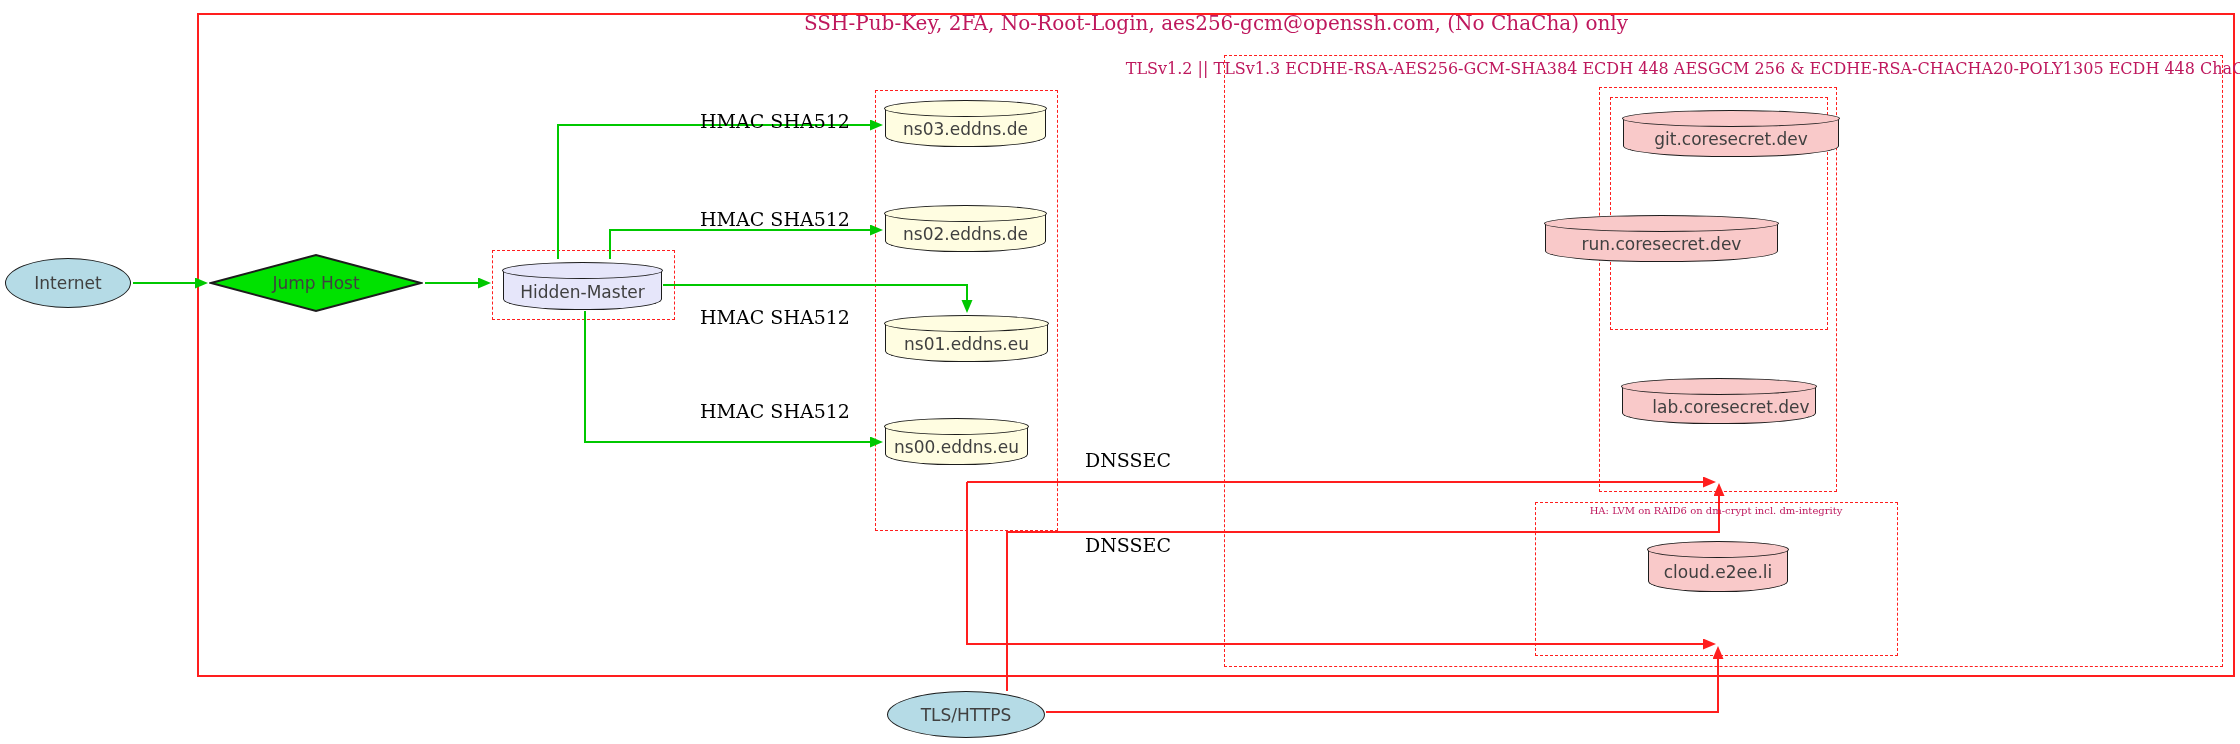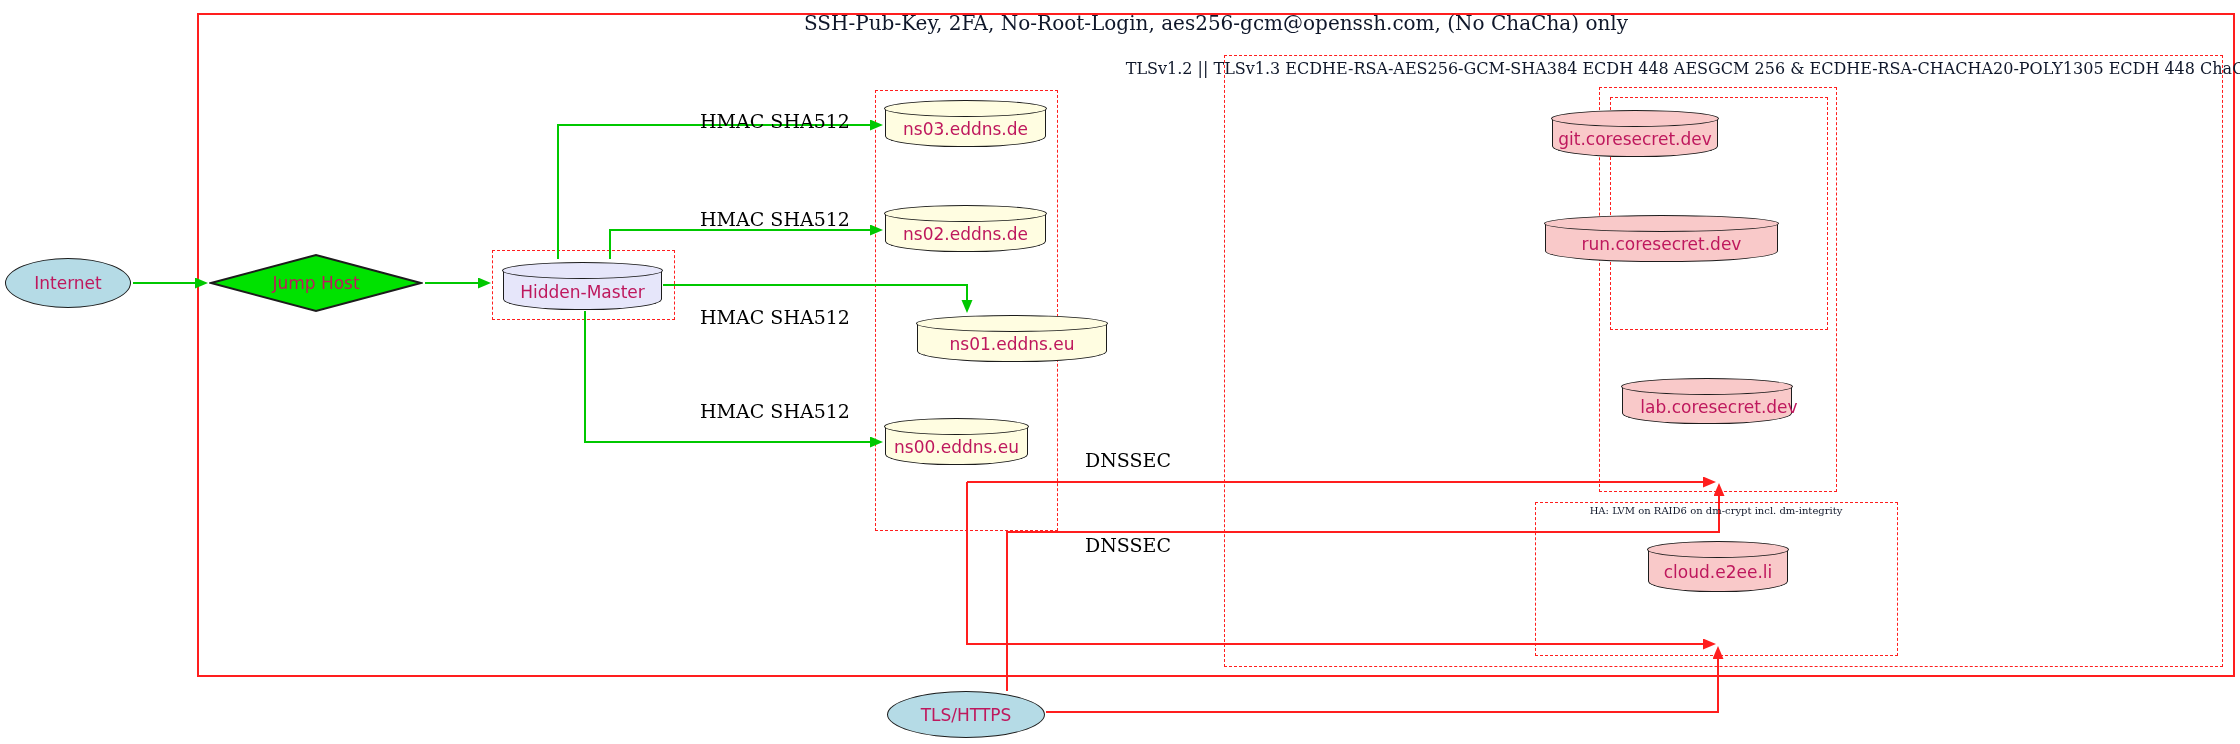--- a/index.html
+++ b/index.html
@@ -6,29 +6,29 @@
   .canvas{position:relative;width:2240px;height:744px;background:#ffffff;overflow:hidden;
           font-family:"DejaVu Sans",sans-serif;}
 
   
   .box{position:absolute;box-sizing:border-box;}
   .box.solid {border:2px solid var(--alert-red,#ff1e1e);}
   .box.dashed{border:1.8px dashed var(--alert-red,#ff1e1e);}
 
   
   .clabel{position:absolute;transform:translateX(-50%);white-space:nowrap;
-          font-family:"DejaVu Serif","Liberation Serif",serif;color:#0f172a;}
+          font-family:"DejaVu Serif","Liberation Serif",serif;color:#be185d;}
   .clabel.ssh{font-size:20px;}
   .clabel.tls{font-size:16px;}
   .clabel.ha {font-size:10px;}
   .elabel{position:absolute;transform:translateX(-50%);white-space:nowrap;
           font-family:"DejaVu Serif","Liberation Serif",serif;font-size:19px;color:#000;}
 
   
-  .node-label{font-size:17px;color:#be185d;white-space:nowrap;}
+  .node-label{font-size:17px;color:#404040;white-space:nowrap;}
   .ell{position:absolute;box-sizing:border-box;border:1.7px solid var(--stroke-dark,#1c1c1c);
        border-radius:50%;display:flex;align-items:center;justify-content:center;
        background:var(--node-blue,#b5dbe6);}
   .diamond{position:absolute;}
   .diamond svg{position:absolute;left:0;top:0;}
   .diamond .node-label{position:absolute;left:0;right:0;top:50%;transform:translateY(-50%);
        text-align:center;}
   .diamond polygon{fill:var(--node-green,#00e200);stroke:var(--stroke-dark,#1c1c1c);stroke-width:2;}
 
   .cyl{position:absolute;box-sizing:border-box;background:var(--fill,#eee);
@@ -104,34 +104,34 @@
     <div class="cyl lavender" style="left:503px;top:271px;width:159px;height:39px;">
       <span class="node-label">Hidden-Master</span>
     </div>
 
     <div class="cyl yellow" style="left:885px;top:109px;width:161px;height:38px;">
       <span class="node-label">ns03.eddns.de</span>
     </div>
     <div class="cyl yellow" style="left:885px;top:214px;width:161px;height:38px;text-align:center;">
       <span class="node-label">ns02.eddns.de</span>
     </div>
-    <div class="cyl yellow" style="left:885px;top:324px;width:190px;height:38px;margin-left:32px;">
+    <div class="cyl yellow" style="left:885px;top:324px;width:163px;height:38px;">
       <span class="node-label">ns01.eddns.eu</span>
     </div>
     <div class="cyl yellow" style="left:885px;top:427px;width:143px;height:38px;align-items:center;">
       <span class="node-label">ns00.eddns.eu</span>
     </div>
 
-    <div class="cyl pink" style="left:1552px;top:119px;width:166px;height:38px;">
+    <div class="cyl pink" style="left:1623px;top:119px;width:216px;height:38px;">
       <span class="node-label">git.coresecret.dev</span>
     </div>
     <div class="cyl pink" style="left:1545px;top:224px;width:233px;height:38px;">
       <span class="node-label">run.coresecret.dev</span>
     </div>
-    <div class="cyl pink" style="left:1622px;top:387px;width:170px;height:37px;padding-left:24px;">
+    <div class="cyl pink" style="left:1622px;top:387px;width:194px;height:37px;padding-left:24px;">
       <span class="node-label">lab.coresecret.dev</span>
     </div>
     <div class="cyl pink" style="left:1648px;top:550px;width:140px;height:42px;">
       <span class="node-label">cloud.e2ee.li</span>
     </div>
 
     <div class="ell" style="left:887px;top:691px;width:158px;height:47px;">
       <span class="node-label">TLS/HTTPS</span>
     </div>
   </div>

